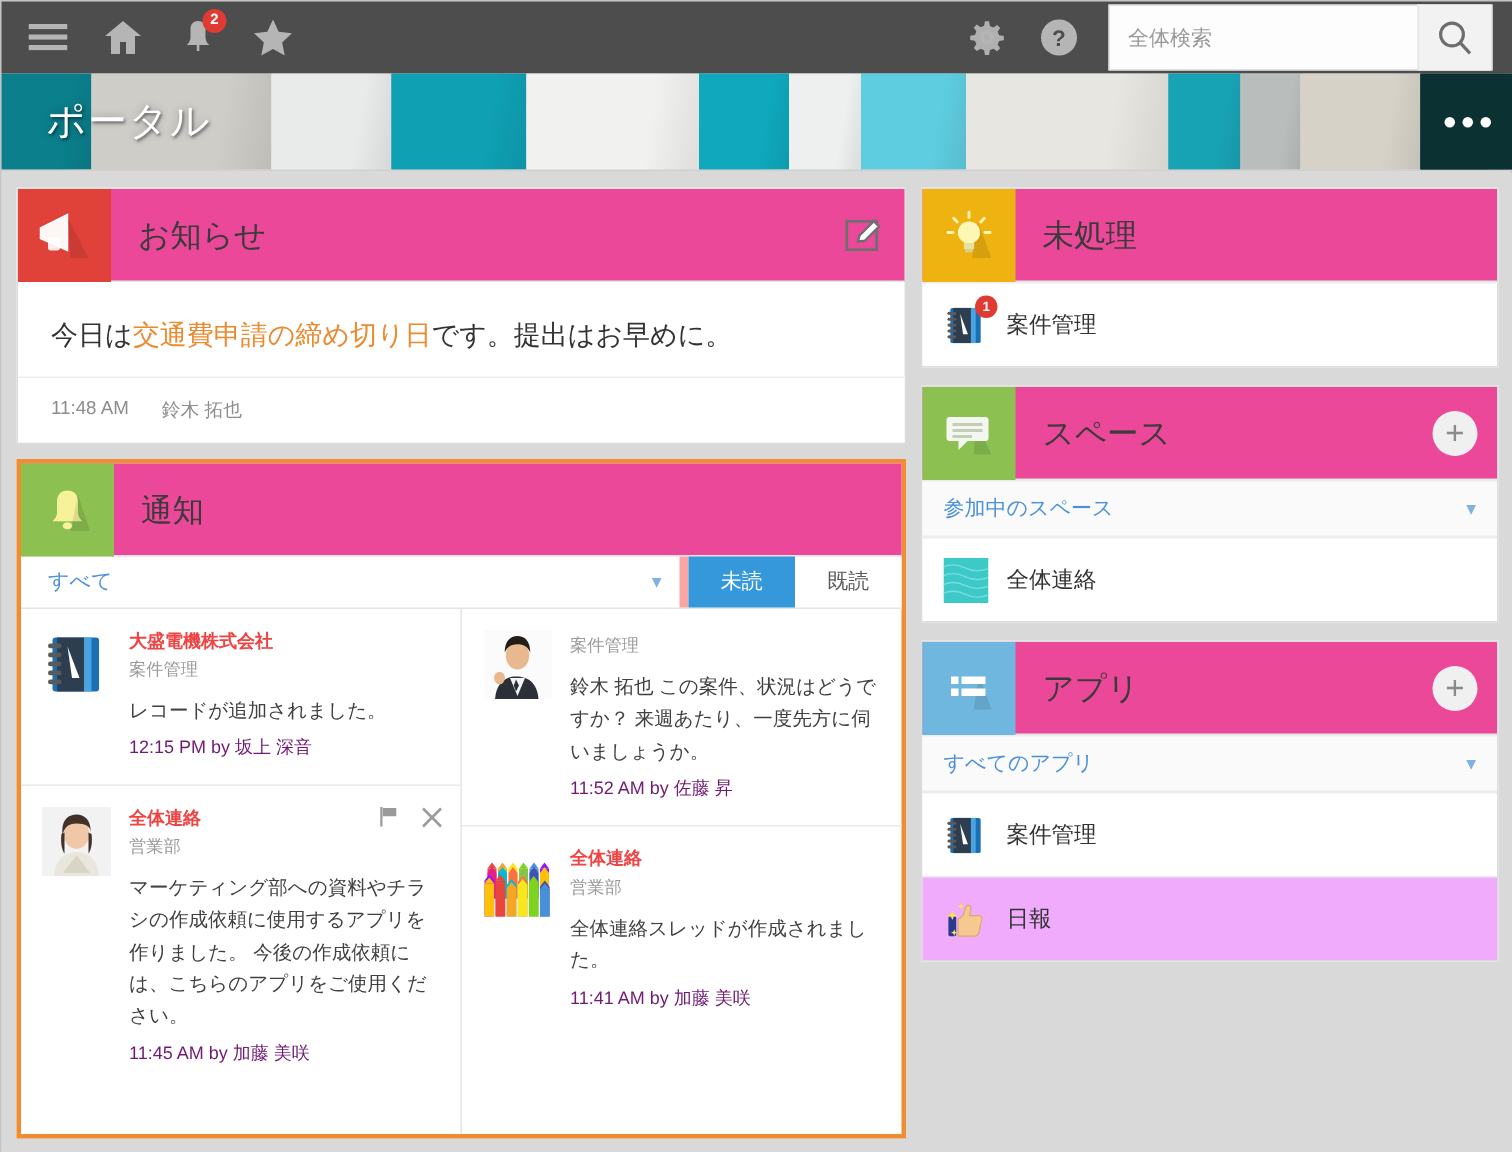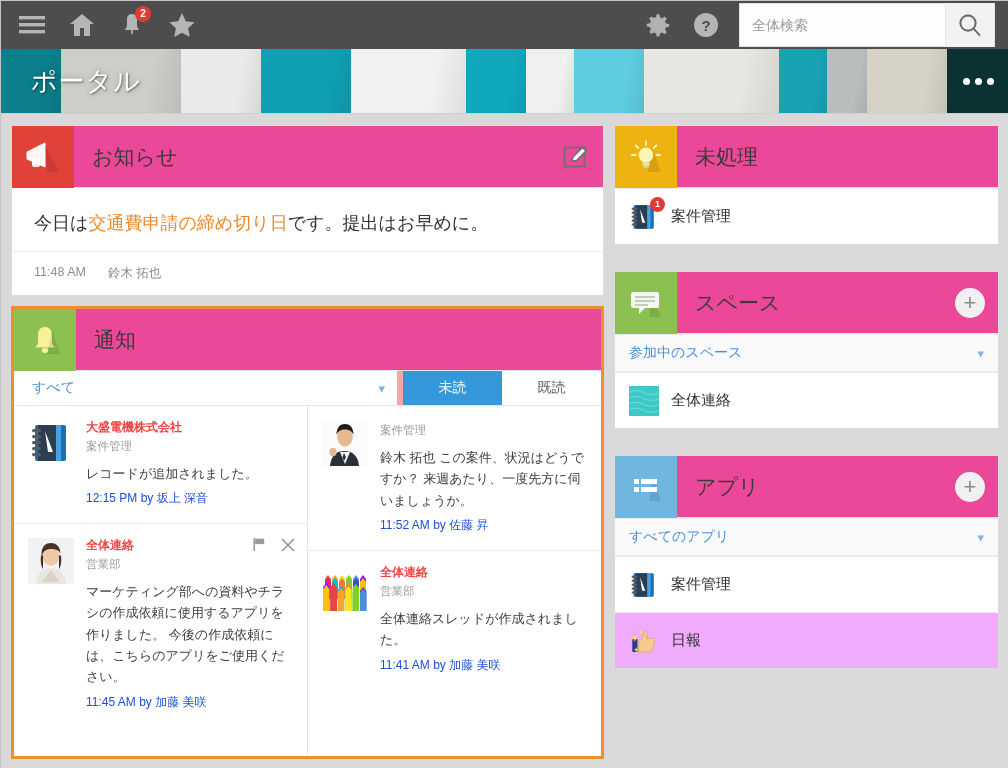--- a/index.html
+++ b/index.html
@@ -103,21 +103,21 @@
   
   .content {
     position: absolute; top: 114px; left: 0;
     width: 1008px; height: 654px;
     padding: 10px;
     display: flex;
     gap: 10px;
     background: #d9d9d9;
   }
   .col-left { width: 593px; display: flex; flex-direction: column; gap: 10px; }
-  .col-right { width: 385px; display: flex; flex-direction: column; gap: 26px; }
+  .col-right { width: 385px; display: flex; flex-direction: column; gap: 12px; }
 
   
   .portlet { background: #fff; border: 1px solid #dcdcdc; }
   .portlet-head {
     display: flex; align-items: center;
     height: 62px;
     border-bottom: 1px solid #e6e6e6;
     background: #ec4899;
   }
   .ph-icon {
@@ -171,21 +171,21 @@
   }
   .nf-select {
     flex: 1; display: flex; align-items: center;
     padding: 0 12px 0 18px;
     font-size: 14px; color: #4a90d9;
     cursor: pointer;
     border-right: 6px solid #fca5a5;
     justify-content: space-between;
   }
   .nf-tab {
-    width: 99px;
+    width: 71px;
     display: flex; align-items: center; justify-content: center;
     font-size: 14px; color: #5a5a5a;
     cursor: pointer;
   }
   .nf-tab.active { background: #3498db; color: #fff; }
 
   .notif-cols { display: flex; flex: 1; min-height: 0; }
   .notif-col { flex: 1; min-width: 0; }
   .notif-col.left { border-right: 1px solid #e4e4e4; }
 
@@ -198,21 +198,21 @@
   .notif-item:last-child { border-bottom: none; }
   .ni-avatar {
     width: 46px; height: 46px; flex-shrink: 0;
     margin-right: 12px;
     display: flex; align-items: flex-start; justify-content: center;
   }
   .ni-body { flex: 1; min-width: 0; }
   .ni-title { font-size: 12px; font-weight: bold; color: #ef4444; line-height: 1.3; }
   .ni-sub { font-size: 11.5px; color: #9a9a9a; margin-top: 3px; }
   .ni-text { font-size: 13px; color: #404040; line-height: 1.65; margin-top: 9px; word-break: break-all; }
-  .ni-meta { font-size: 12px; color: #1d4ed8; margin-top: 6px; }
+  .ni-meta { font-size: 12px; color: #701a75; margin-top: 6px; }
   .ni-tools {
     position: absolute; top: 13px; right: 12px;
     display: flex; align-items: center; gap: 14px;
   }
   .ni-tools span { cursor: pointer; }
 
   
   .list-row {
     display: flex; align-items: center;
     height: 56px;

